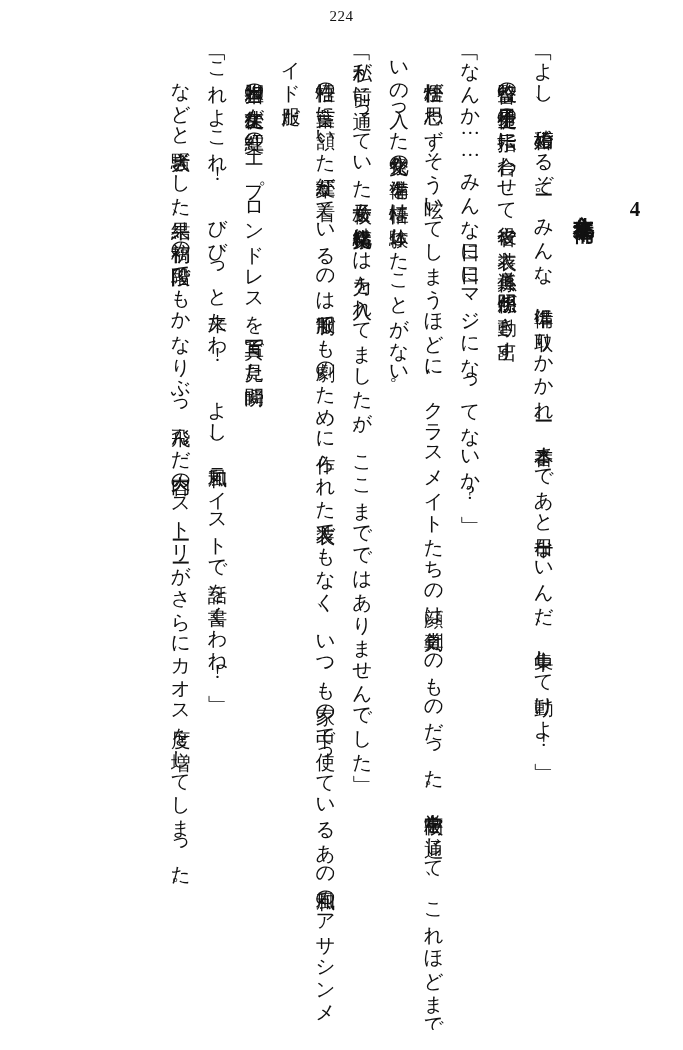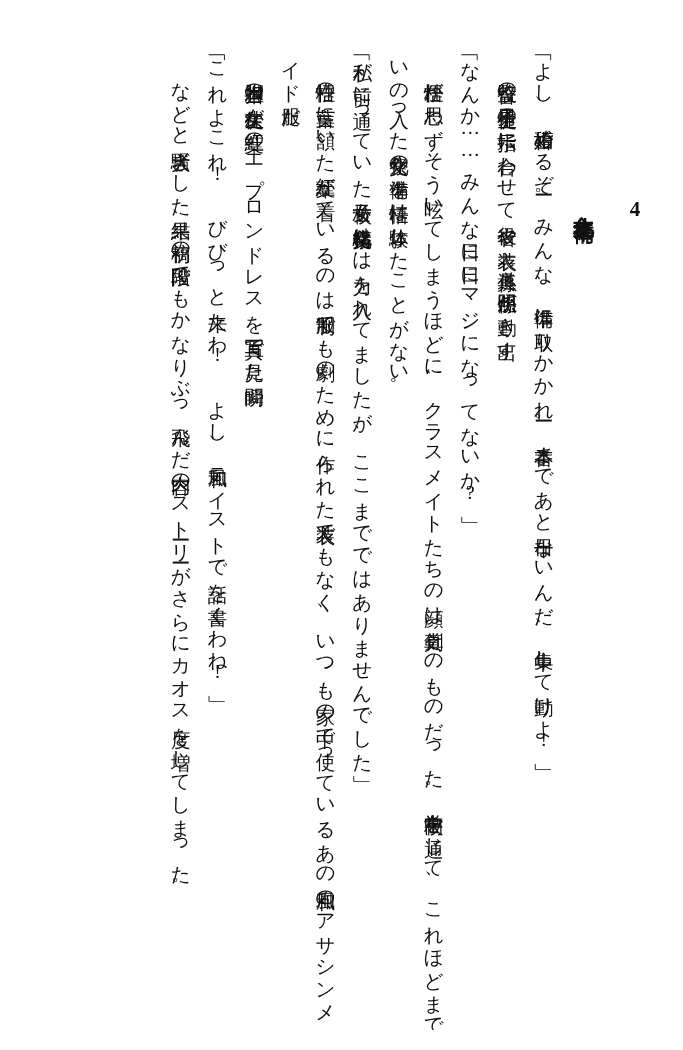--- a/index.html
+++ b/index.html
@@ -73,20 +73,21 @@
   .gap {
     display: block;
     width: 14px;
   }
 </style>
 </head>
 <body>
 
 <div id="page">
 
+  <div id="page-number">224</div>
 
   <div id="text-body">
 
     <span class="chapter-head"><span class="chapter-num">4</span><span class="gap"></span><span>文化祭準備</span></span>
 
     <span class="para noindent">「よし、稽古始めるぞー。みんな、準備に取りかかれー。本番まであと十日ないんだ、集中して動けよ!」</span>
     <span class="para">監督役の男子生徒の指示に合わせて役者や衣装、道具係、照明係が動き出す。</span>
     <span class="para noindent">「なんか……みんな日に日にマジになってないか?」</span>
     <span class="para">桂悟が思わずそう呟いてしまうほどに、クラスメイトたちの顔は真剣そのものだった。中学高校を通じて、これほどまで気合いの入った文化祭の準備を桂悟は体験したことがない。</span>
     <span class="para noindent">「私が前に通っていた女子校も結構文化祭には力を入れてましたが、ここまでではありませんでした」</span>

